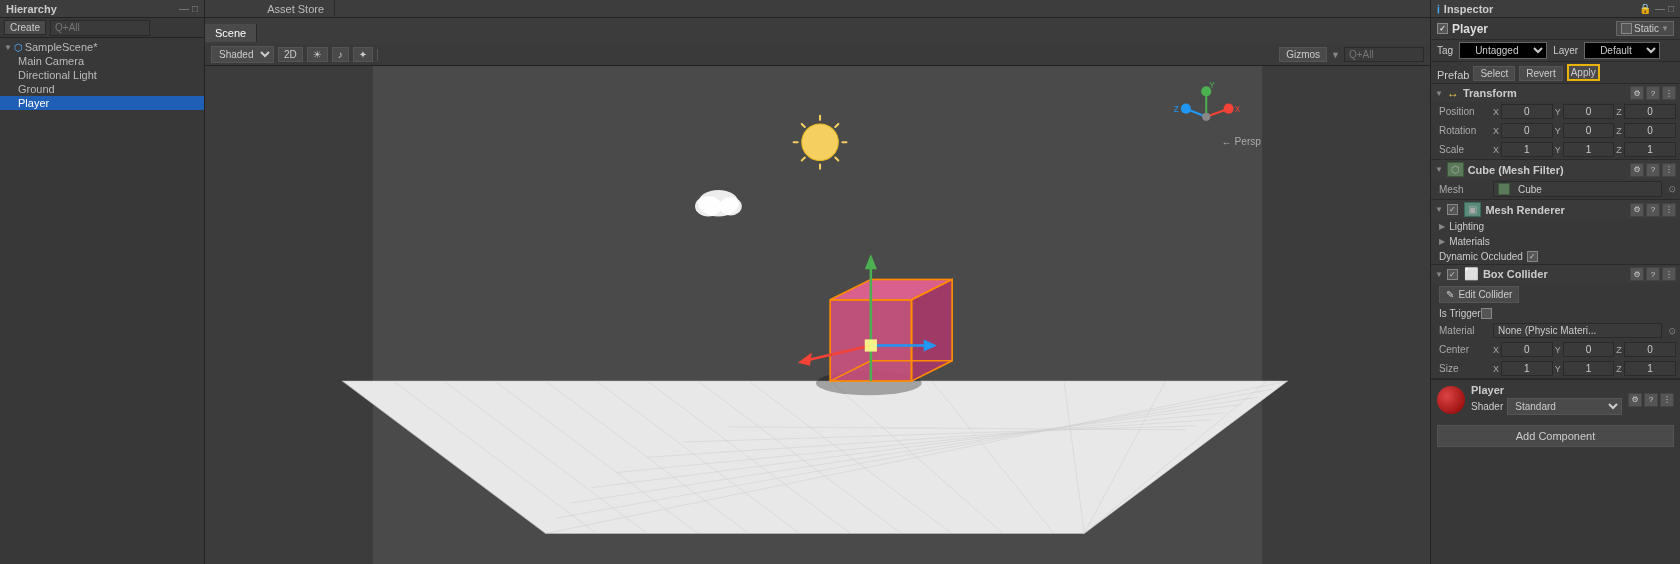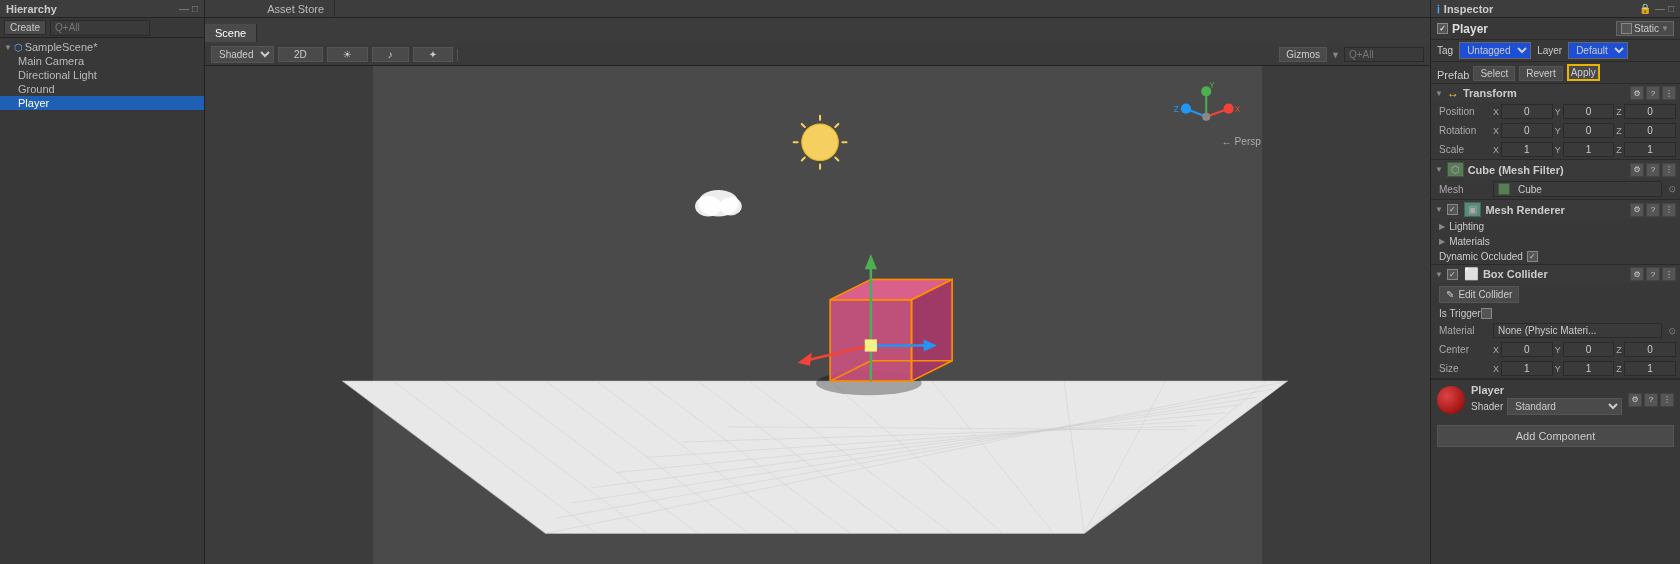--- a/index.html
+++ b/index.html
@@ -34,21 +34,21 @@
     .inspector-header { background: #3d3d3d; padding: 2px 6px; border-bottom: 1px solid #222; display: flex; align-items: center; justify-content: space-between; height: 18px; }
     .inspector-title { font-size: 11px; color: #ccc; font-weight: bold; display: flex; align-items: center; gap: 4px; }
 
     
     .insp-player-row { display: flex; align-items: center; justify-content: space-between; padding: 3px 6px; border-bottom: 1px solid #2a2a2a; }
     .insp-player-name { font-size: 12px; font-weight: bold; color: #ddd; display: flex; align-items: center; gap: 4px; }
     .checkbox { width: 11px; height: 11px; background: #555; border: 1px solid #888; display: inline-flex; align-items: center; justify-content: center; font-size: 8px; }
     .static-badge { background: #4a4a4a; border: 1px solid #666; padding: 1px 4px; font-size: 10px; color: #ccc; display: flex; align-items: center; gap: 2px; }
 
     .insp-tag-row { display: flex; align-items: center; padding: 2px 6px; border-bottom: 1px solid #2a2a2a; gap: 6px; font-size: 10px; }
-    .tag-select { background: #1d4ed8; border: 1px solid #666; color: #ccc; font-size: 10px; padding: 1px 3px; }
+    .tag-select { background: #000000; border: 1px solid #666; color: #ccc; font-size: 10px; padding: 1px 11px; }
 
     .prefab-row { display: flex; align-items: flex-end; padding: 2px 6px; border-bottom: 1px solid #2a2a2a; gap: 4px; }
     .prefab-btn { background: #4a4a4a; border: 1px solid #555; color: #ccc; font-size: 10px; padding: 1px 6px; cursor: pointer; }
     .apply-btn { background: #4a4a4a; border: 2px solid #eab308; color: #ccc; font-size: 10px; padding: 1px 2px; cursor: pointer; }
 
     .component-section { border-bottom: 1px solid #2a2a2a; }
     .component-header { display: flex; align-items: center; padding: 2px 4px; background: #3a3a3a; cursor: pointer; gap: 4px; }
     .component-arrow { font-size: 8px; color: #888; }
     .component-title { flex: 1; font-size: 11px; color: #ccc; font-weight: bold; }
     .component-btns { display: flex; gap: 2px; }
@@ -86,21 +86,21 @@
     .shader-row { display: flex; align-items: center; gap: 4px; font-size: 10px; margin-top: 2px; }
     .shader-select { background: #4a4a4a; border: 1px solid #555; color: #ccc; font-size: 10px; padding: 1px 3px; flex: 1; }
 
     .add-component-row { padding: 6px; }
     .add-component-btn { width: 100%; background: #4a4a4a; border: 1px solid #555; color: #ccc; font-size: 11px; padding: 4px; cursor: pointer; text-align: center; }
     .gizmos-btn { background: #4a4a4a; border: 1px solid #555; color: #ccc; font-size: 10px; padding: 1px 6px; cursor: pointer; }
     .search-all { background: #3a3a3a; border: 1px solid #2a2a2a; color: #aaa; font-size: 10px; padding: 1px 4px; width: 80px; }
 
     
     .dropdown { background: #4a4a4a; border: 1px solid #555; color: #ccc; font-size: 10px; padding: 1px 3px; cursor: pointer; }
-    .toolbar-btn { background: #4a4a4a; border: 1px solid #555; color: #ccc; font-size: 10px; padding: 1px 15px; cursor: pointer; display: flex; align-items: center; justify-content: center; }
+    .toolbar-btn { background: #4a4a4a; border: 1px solid #555; color: #ccc; font-size: 10px; padding: 1px 5px; cursor: pointer; display: flex; align-items: center; justify-content: center; }
 
     
     .scene-svg { position: absolute; inset: 0; width: 100%; height: 100%; }
 
     .divider { width: 1px; height: 12px; background: #555; }
   </style>
 </head>
 <body>
 
 <div class="main-layout">

